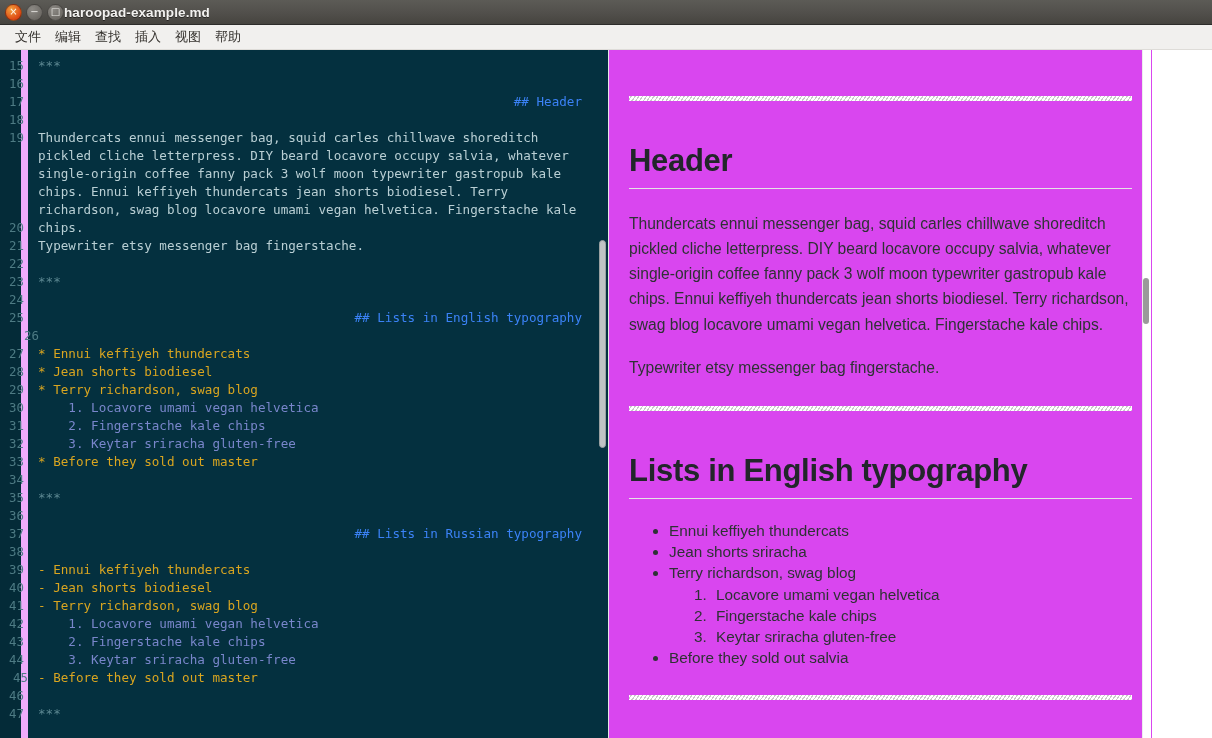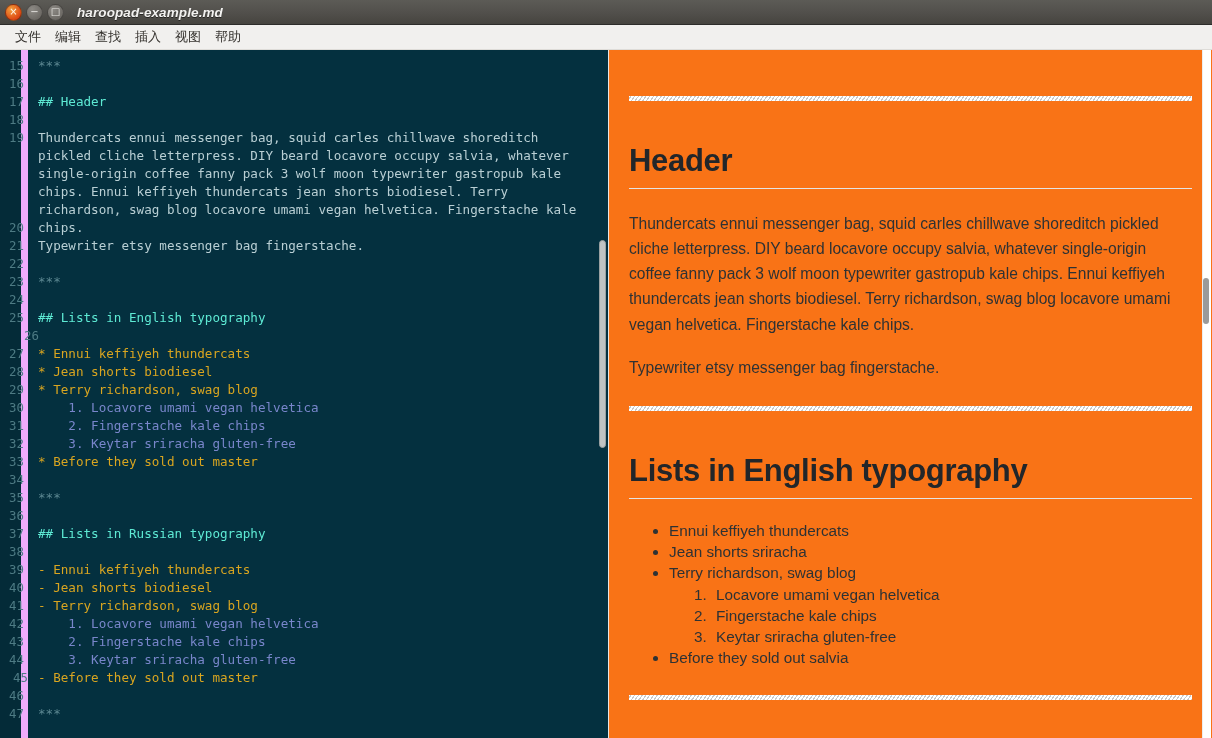--- a/index.html
+++ b/index.html
@@ -23,27 +23,25 @@
     width: 17px; height: 17px; border-radius: 50%;
     display: flex; align-items: center; justify-content: center;
     font-size: 10px; line-height: 1; font-family: "DejaVu Sans", sans-serif;
     border: 1px solid rgba(0,0,0,.35);
   }
   .wb-close { background: radial-gradient(circle at 35% 30%, #f4a03c, #dd4814 70%); color: #fff4ea; }
   .wb-min   { background: radial-gradient(circle at 35% 30%, #8d8a85, #6d6a65 70%); color: #e8e6e2; }
   .wb-max   { background: radial-gradient(circle at 35% 30%, #8d8a85, #6d6a65 70%); color: #e8e6e2; }
   .wb span { display:block; margin-top:-1px; }
   #wintitle {
-    margin-left: 13px;
     color: #f3f2f0;
     font-size: 13.5px;
     font-weight: bold;
     letter-spacing: .1px;
     text-shadow: 0 1px 0 rgba(0,0,0,.5);
-    font-style: italic;
   }
 
   
   #menubar {
     height: 25px; width: 100%;
     background: #f1f0ee;
     border-bottom: 1px solid #dedcd8;
     display: flex; align-items: center;
     padding-left: 8px;
   }
@@ -78,37 +76,37 @@
   #code-area { position: absolute; left: 29px; top: 0; right: 0; padding-top: 3px; }
   .ln {
     position: absolute; left: 0; width: 24px;
     text-align: right;
     color: #4e7b84;
     font-family: "DejaVu Sans Mono", "Liberation Mono", monospace;
     font-size: 12.4px;
   }
   .crow { min-height: 18px; white-space: pre-wrap; word-wrap: break-word; padding-right: 16px; }
   .tok-hr   { color: #5d8892; }
-  .tok-head { color: #5eead4; }
+  .tok-head { color: #3b82f6; text-align: right; }
   .tok-text { color: #b9cfd4; }
   .tok-ul   { color: #d9a520; }
   .tok-ol   { color: #7986cb; }
   .tok-blank { color: transparent; }
 
   #editor-scrollbar {
     position: absolute; right: 2px;
     width: 7px; border-radius: 4px;
     background: #bfc3c4;
     border: 1px solid #9aa0a1;
   }
 
   
   #preview {
-    width: 604px; height: 688px;
-    background: #f97316;
+    width: 544px; height: 688px;
+    background: #d946ef;
     position: relative;
     overflow: hidden;
     border-left: 1px solid #e6e6e6;
   }
   #preview-inner { padding: 22px 20px 0 20px; }
   .md-hr {
     height: 5px;
     margin: 0 0 0 0;
     border: 0;
     background-image: repeating-linear-gradient(

